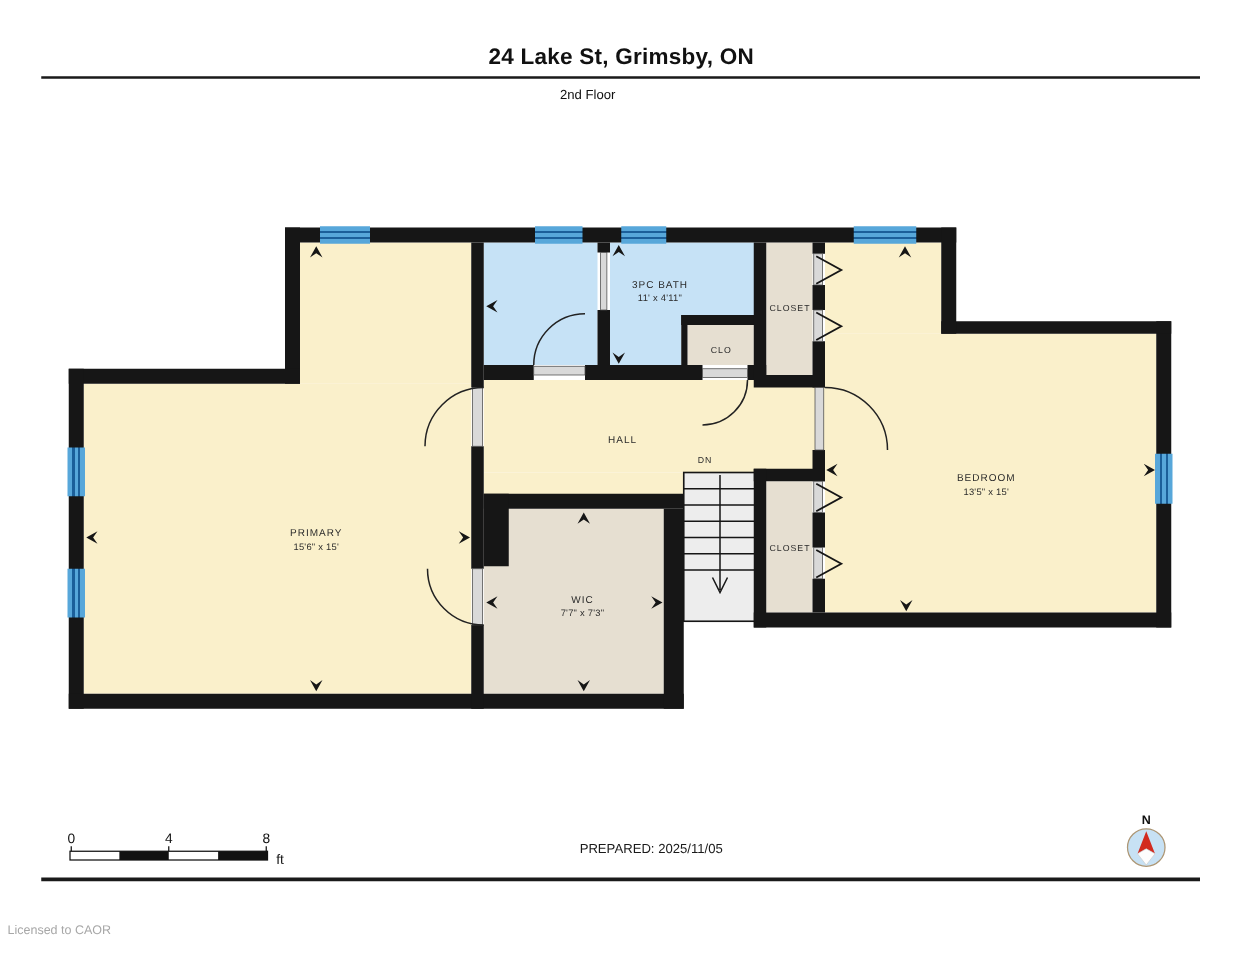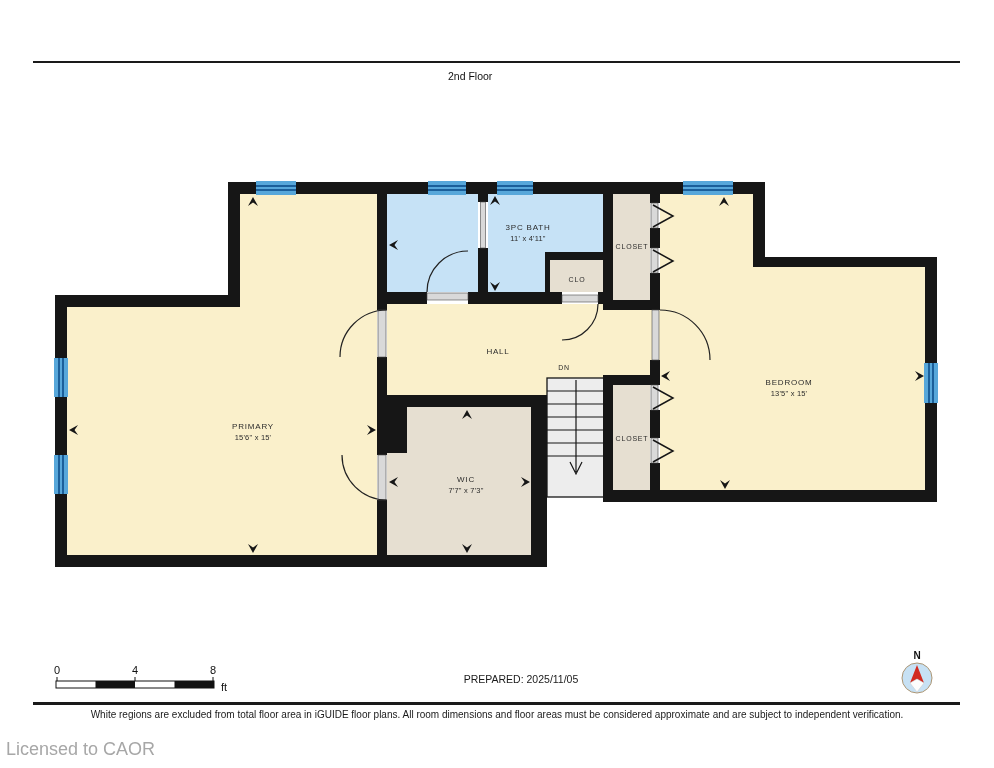--- a/index.html
+++ b/index.html
@@ -11,21 +11,21 @@
   .rule-top{top:61px;height:2px;}
   .rule-bottom{top:702px;height:3px;}
   .floor-info{position:absolute;top:70px;left:448px;display:flex;gap:15px;
               font-size:10.5px;color:#111;}
   .floor-label{font-weight:normal;}
   .areas{display:flex;flex-direction:column;gap:3px;}
   .prepared{position:absolute;top:673px;left:521px;transform:translateX(-50%);
             font-size:10.5px;color:#1a1a1a;}
   .disclaimer{position:absolute;top:709px;left:0;right:0;text-align:center;
               font-size:10px;color:#1a1a1a;}
-  .license{position:absolute;top:739px;left:6px;font-size:18px;color:#a7a7a7;}
+  .license{position:absolute;top:739px;left:6px;font-size:10px;color:#a7a7a7;}
   svg.plan{position:absolute;left:0;top:0;}
   
   .room-cream{fill:#FAF0CB;}
   .room-blue{fill:#C6E2F6;}
   .room-beige{fill:#E6DFD1;}
   .wall{fill:#161616;}
   .stairs-fill{fill:#EDEDED;stroke:#161616;stroke-width:1.3;}
   .treads{stroke:#161616;stroke-width:1.2;fill:none;}
   .panel{fill:#D9D9D9;stroke:#4a4a4a;stroke-width:.6;}
   .arc{fill:none;stroke:#222;stroke-width:1.2;}
@@ -39,20 +39,21 @@
   .scale-unit{text-anchor:start;}
   .scale-tick{stroke:#111;stroke-width:1;}
   .compass-n{font-family:"Liberation Sans",sans-serif;font-size:10px;font-weight:bold;
              fill:#111;text-anchor:middle;}
 </style>
 </head>
 <body>
 
 <div class="page">
 
+  <div class="title">24 Lake St, Grimsby, ON</div>
   <div class="rule rule-top"></div>
 
   <div class="floor-info">
     <span class="floor-label">2nd Floor</span>
   </div>
 
   <svg class="plan" width="994" height="768" viewBox="0 0 994 768" xmlns="http://www.w3.org/2000/svg">
     <defs>
       <linearGradient id="winH" x1="0" y1="0" x2="0" y2="1">
         <stop offset="0" stop-color="#57A7DA"></stop>
@@ -220,16 +221,15 @@
     <g>
       <text class="compass-n" x="917" y="659">N</text>
       <circle cx="917" cy="678" r="15" fill="#C7E1F4" stroke="#AD9674" stroke-width="1"></circle>
       <polygon points="917,665 924,683 917,679 910,683" fill="#D22A1F"></polygon>
       <polygon points="910,683 917,679 924,683 917,692" fill="#FDFDFD" stroke="#c9c9c9" stroke-width="0.5"></polygon>
     </g>
   </svg>
 
   <div class="prepared">PREPARED: 2025/11/05</div>
   <div class="rule rule-bottom"></div>
-  <div class="disclaimer">White regions are excluded from total floor area in iGUIDE floor plans. All room dimensions and floor areas must be considered approximate and are subject to independent verification.</div>
   <div class="license">Licensed to CAOR</div>
 
 </div>
 
 </body></html>

